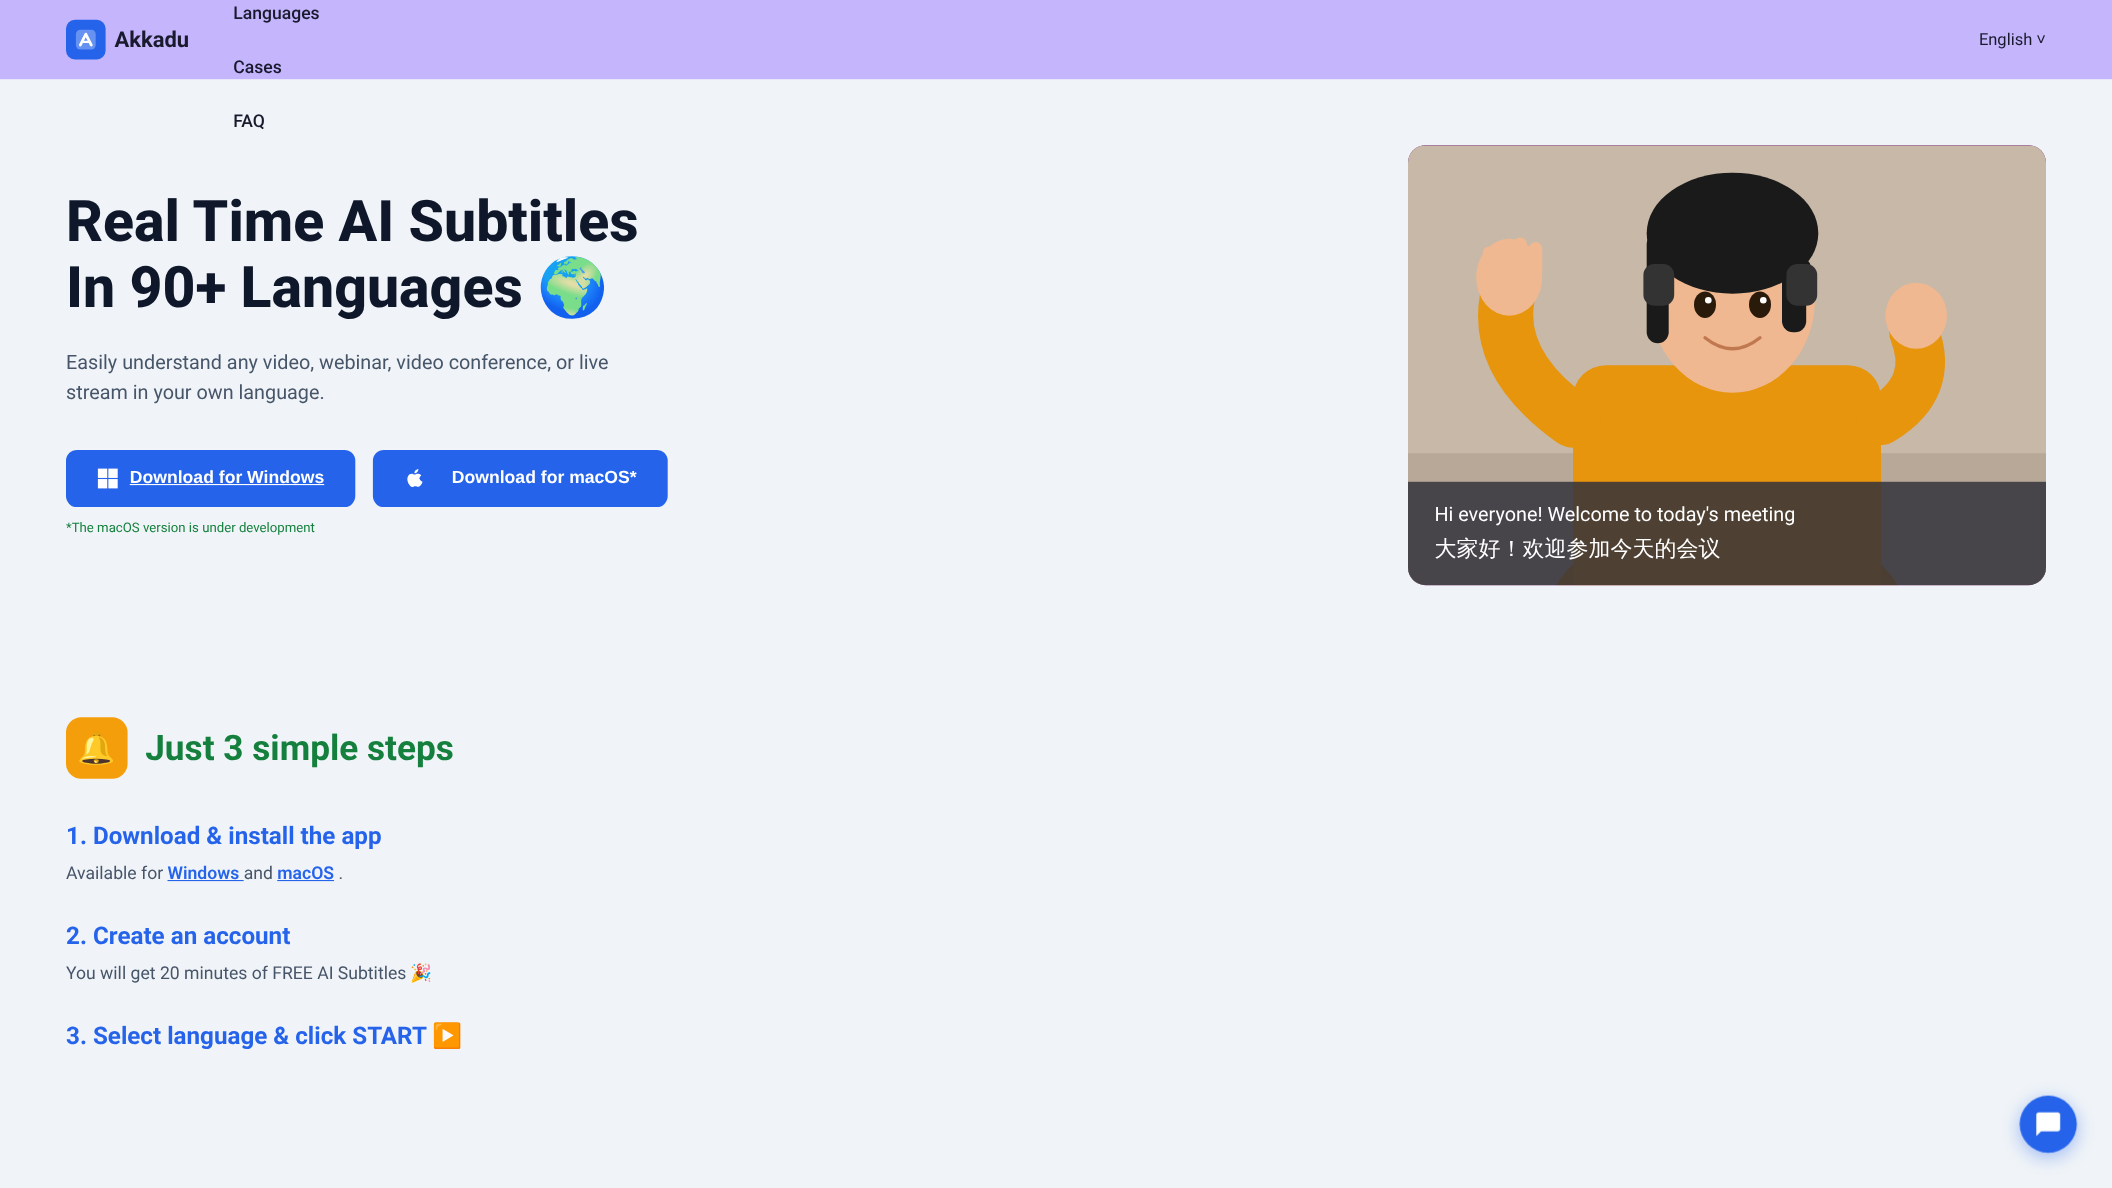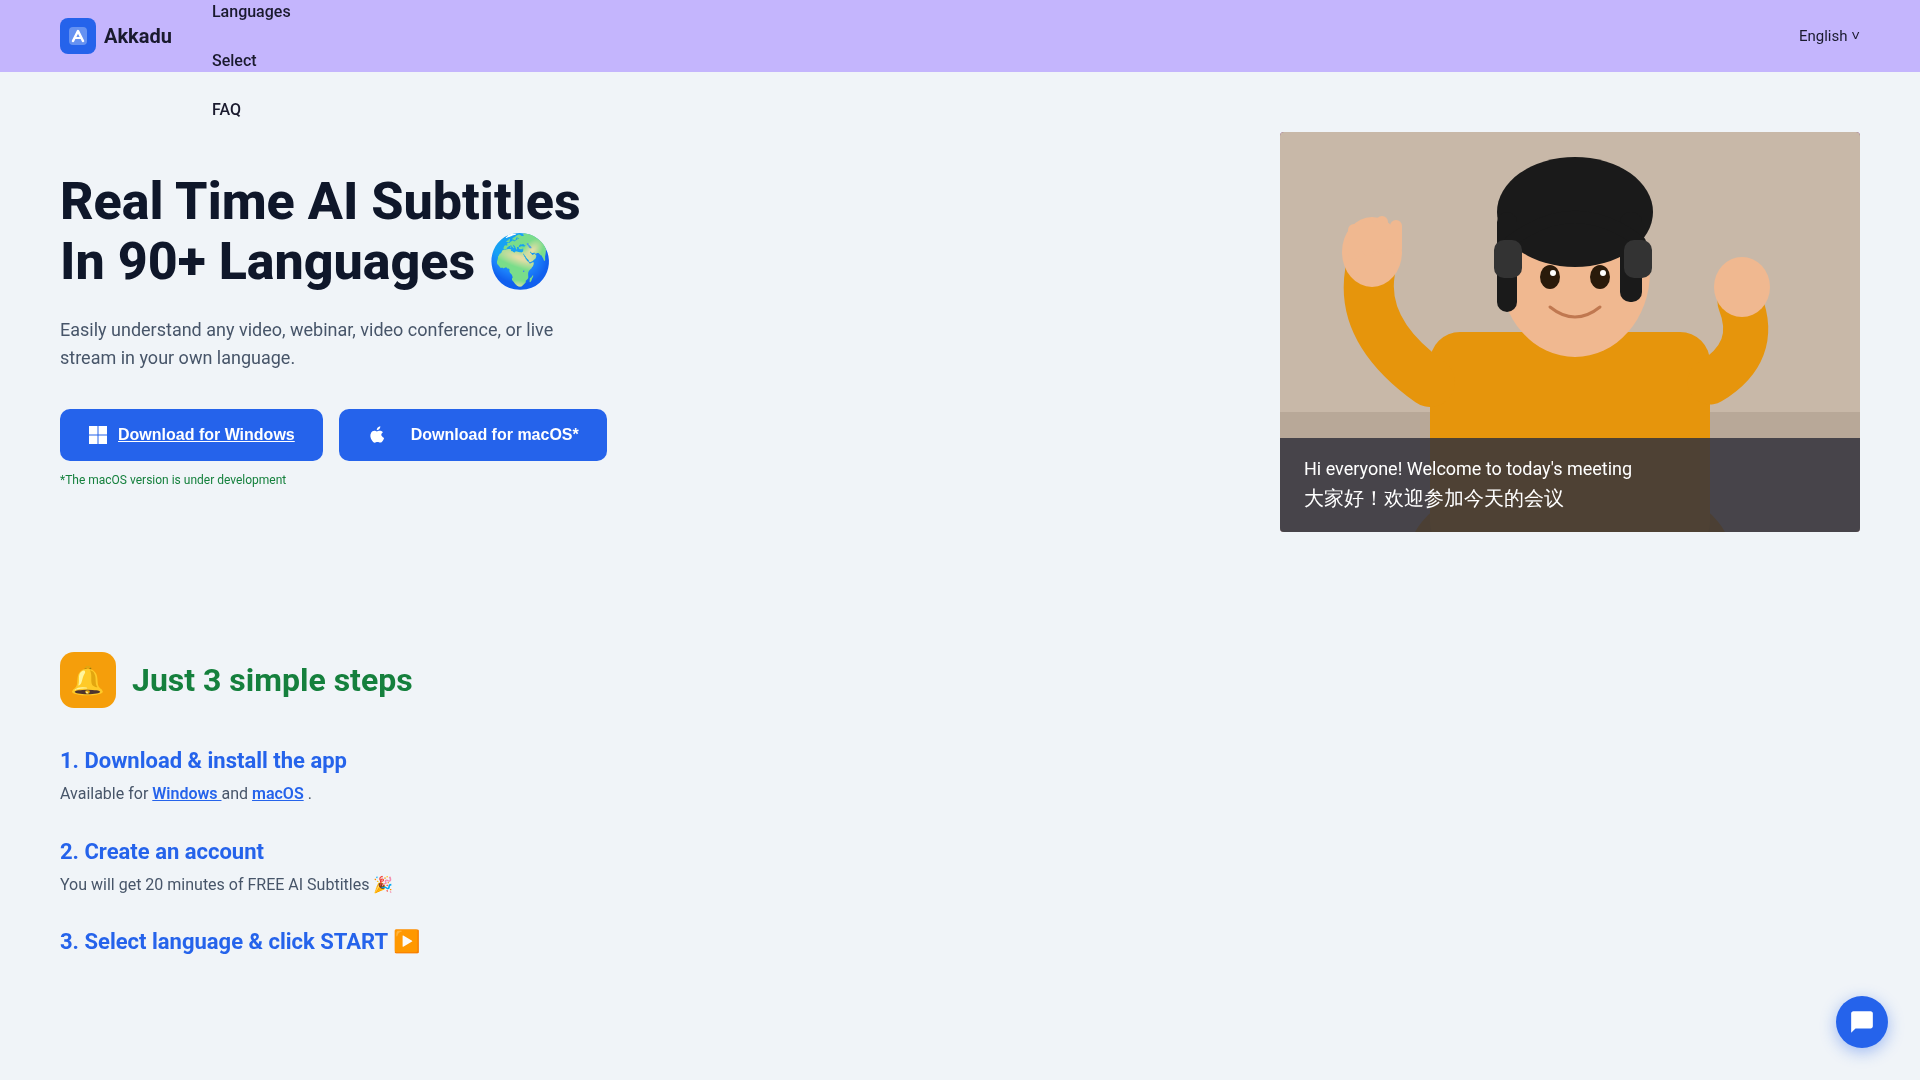--- a/index.html
+++ b/index.html
@@ -131,21 +131,21 @@
       margin-top: 4px;
     }
 
     
     .hero-right {
       flex: 1;
       position: relative;
       max-width: 580px;
     }
     .hero-image-container {
-      border-radius: 4px;
+      border-radius: 16px;
       overflow: hidden;
       position: relative;
       background: #701a75;
       height: 400px;
     }
     .subtitle-overlay {
       position: absolute;
       bottom: 0;
       left: 0;
       right: 0;
@@ -240,21 +240,21 @@
           <rect x="2" y="2" width="18" height="18" rx="4" fill="white" opacity="0.3"></rect>
           <path d="M6 16 L11 6 L16 16" stroke="white" stroke-width="2.5" stroke-linecap="round" stroke-linejoin="round" fill="none"></path>
           <path d="M8 13 L14 13" stroke="white" stroke-width="2" stroke-linecap="round"></path>
         </svg>
       </div>
       <span>Akkadu</span>
     </a>
     <ul class="nav-links">
       <li><a href="#">Pricing</a></li>
       <li><a href="#">Languages</a></li>
-      <li><a href="#">Select</a></li>
+      <li><a href="#">Cases</a></li>
       <li><a href="#">FAQ</a></li>
     </ul>
   </div>
   <div class="nav-right">
     <span>English ˅</span>
   </div>
 </nav>
 
 <section class="hero">
   <div class="hero-left">

